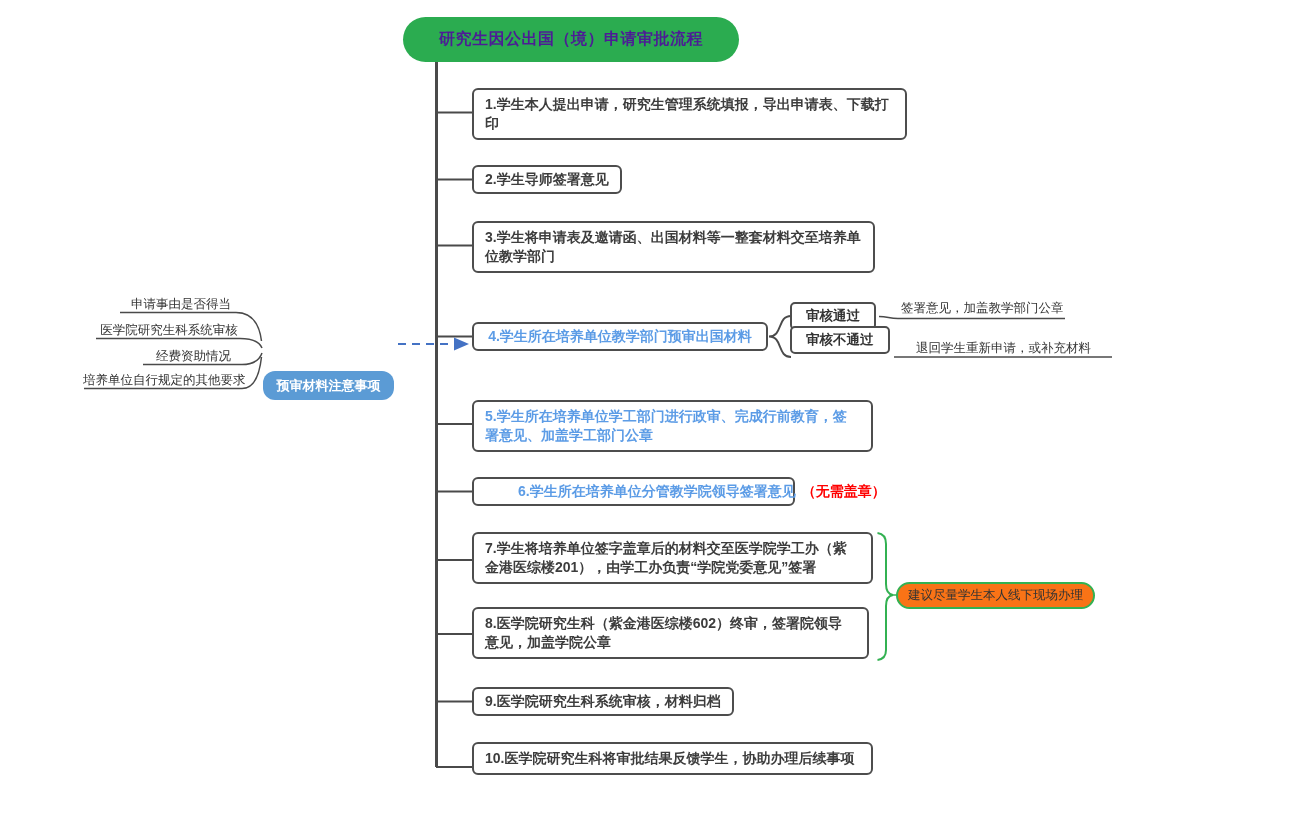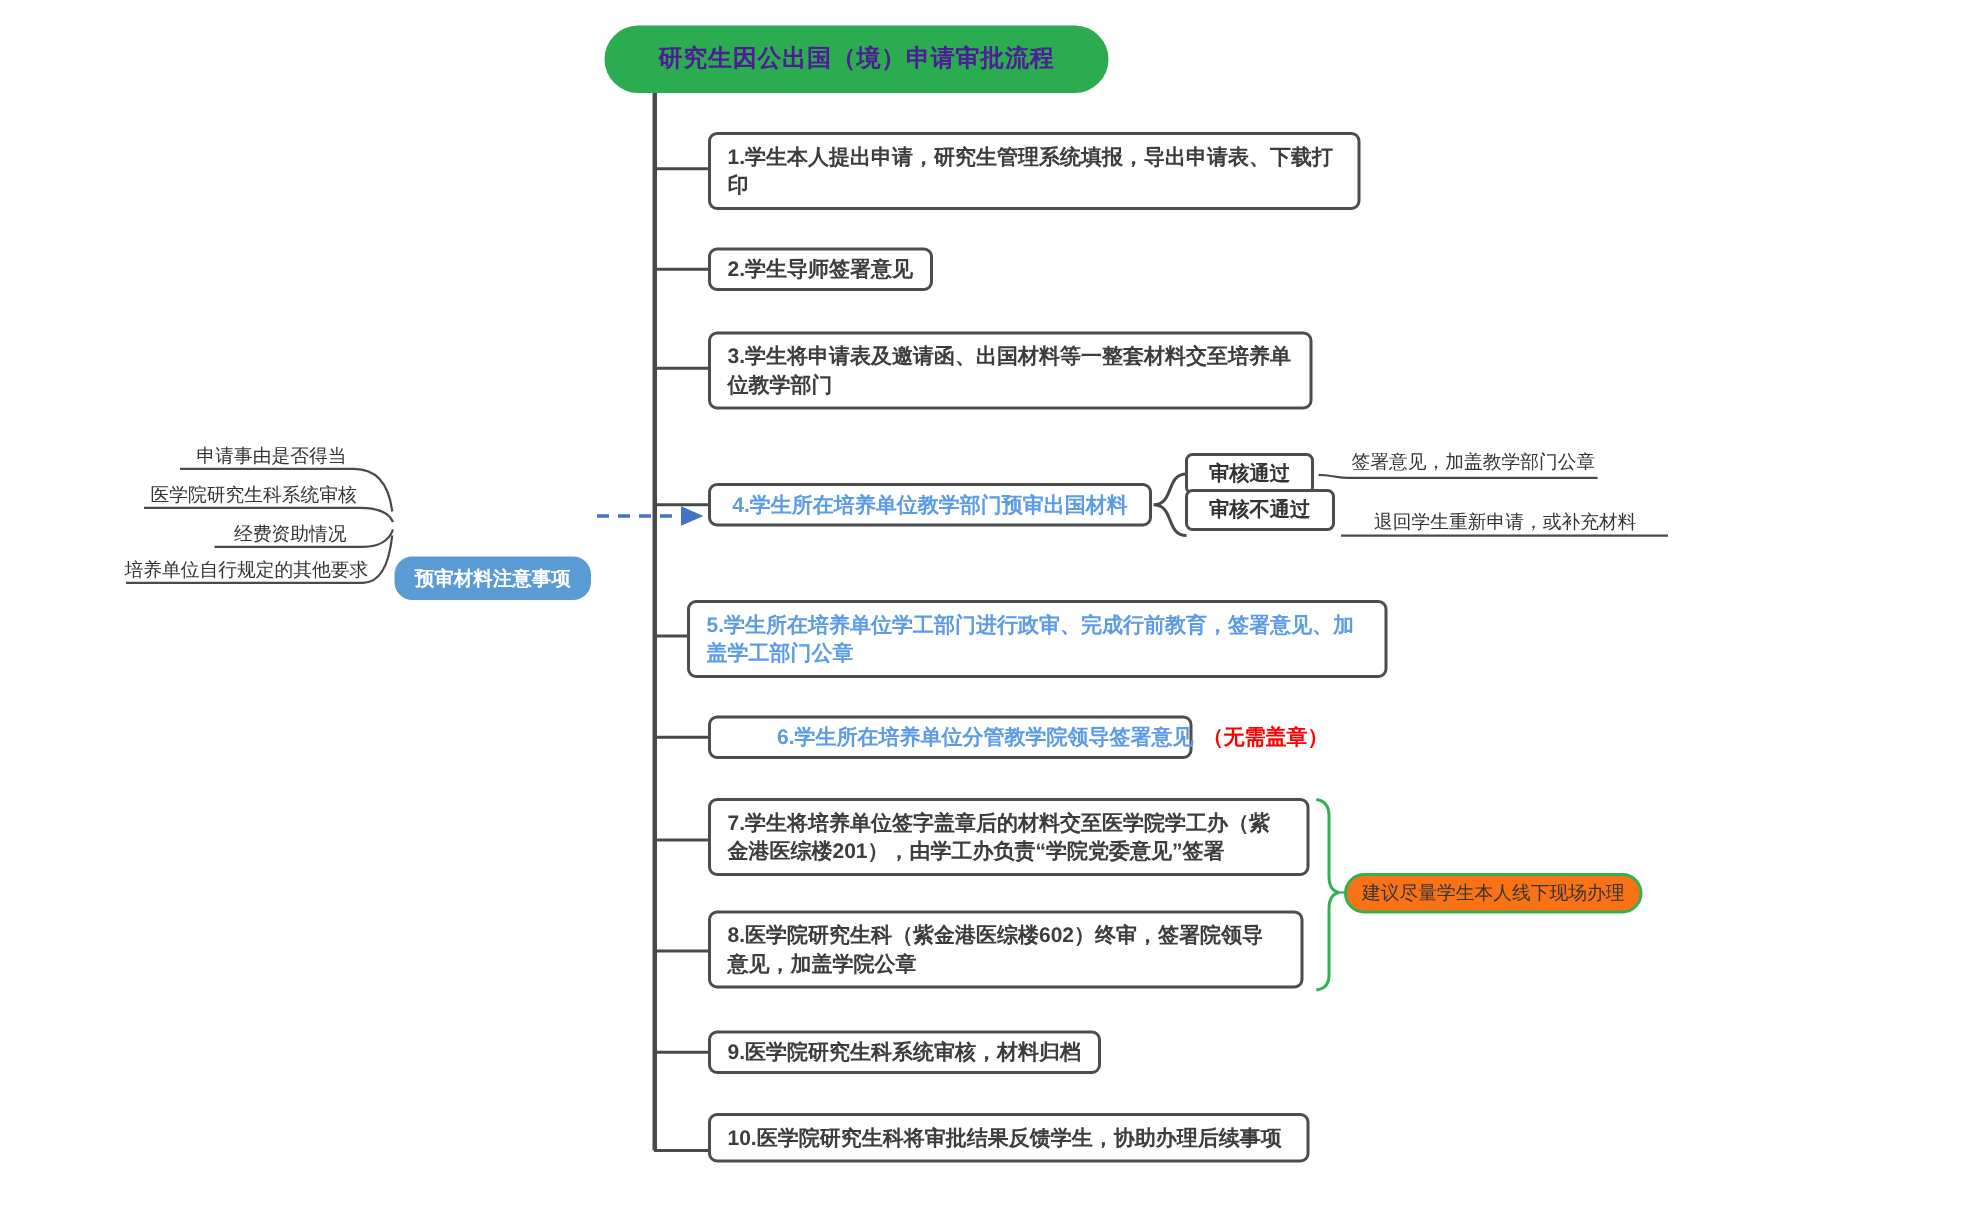--- a/index.html
+++ b/index.html
@@ -19,21 +19,21 @@
         font-size:14px;font-weight:bold;color:#3D3D3D;line-height:19px;padding:5px 11px;
         box-sizing:border-box;z-index:2;}
   .single{display:flex;align-items:center;height:29px;padding:0 11px;white-space:nowrap;width:max-content;}
   .c-blue{color:var(--blue-text);}
   .red-note{color:var(--red);margin-left:6px;}
 
   .s1{left:472px;top:88px;width:435px;}
   .s2{left:472px;top:165px;}
   .s3{left:472px;top:221px;width:403px;}
   .s4{left:472px;top:322px;width:296px;justify-content:center;}
-  .s5{left:458px;top:400px;width:467px;}
+  .s5{left:472px;top:400px;width:401px;}
   .s6{left:472px;top:477px;width:323px;padding-left:44px;}
   .s7{left:472px;top:532px;width:401px;}
   .s8{left:472px;top:607px;width:397px;}
   .s9{left:472px;top:687px;}
   .s10{left:472px;top:742px;width:401px;}
 
   .sub{position:absolute;background:#fff;border:2px solid #4D4D4D;border-radius:5px;
        font-size:13.5px;font-weight:bold;color:#333;display:flex;align-items:center;
        height:28px;box-sizing:border-box;padding:0 14px;white-space:nowrap;width:max-content;z-index:2;}
   .sub-pass{left:790px;top:302px;}

